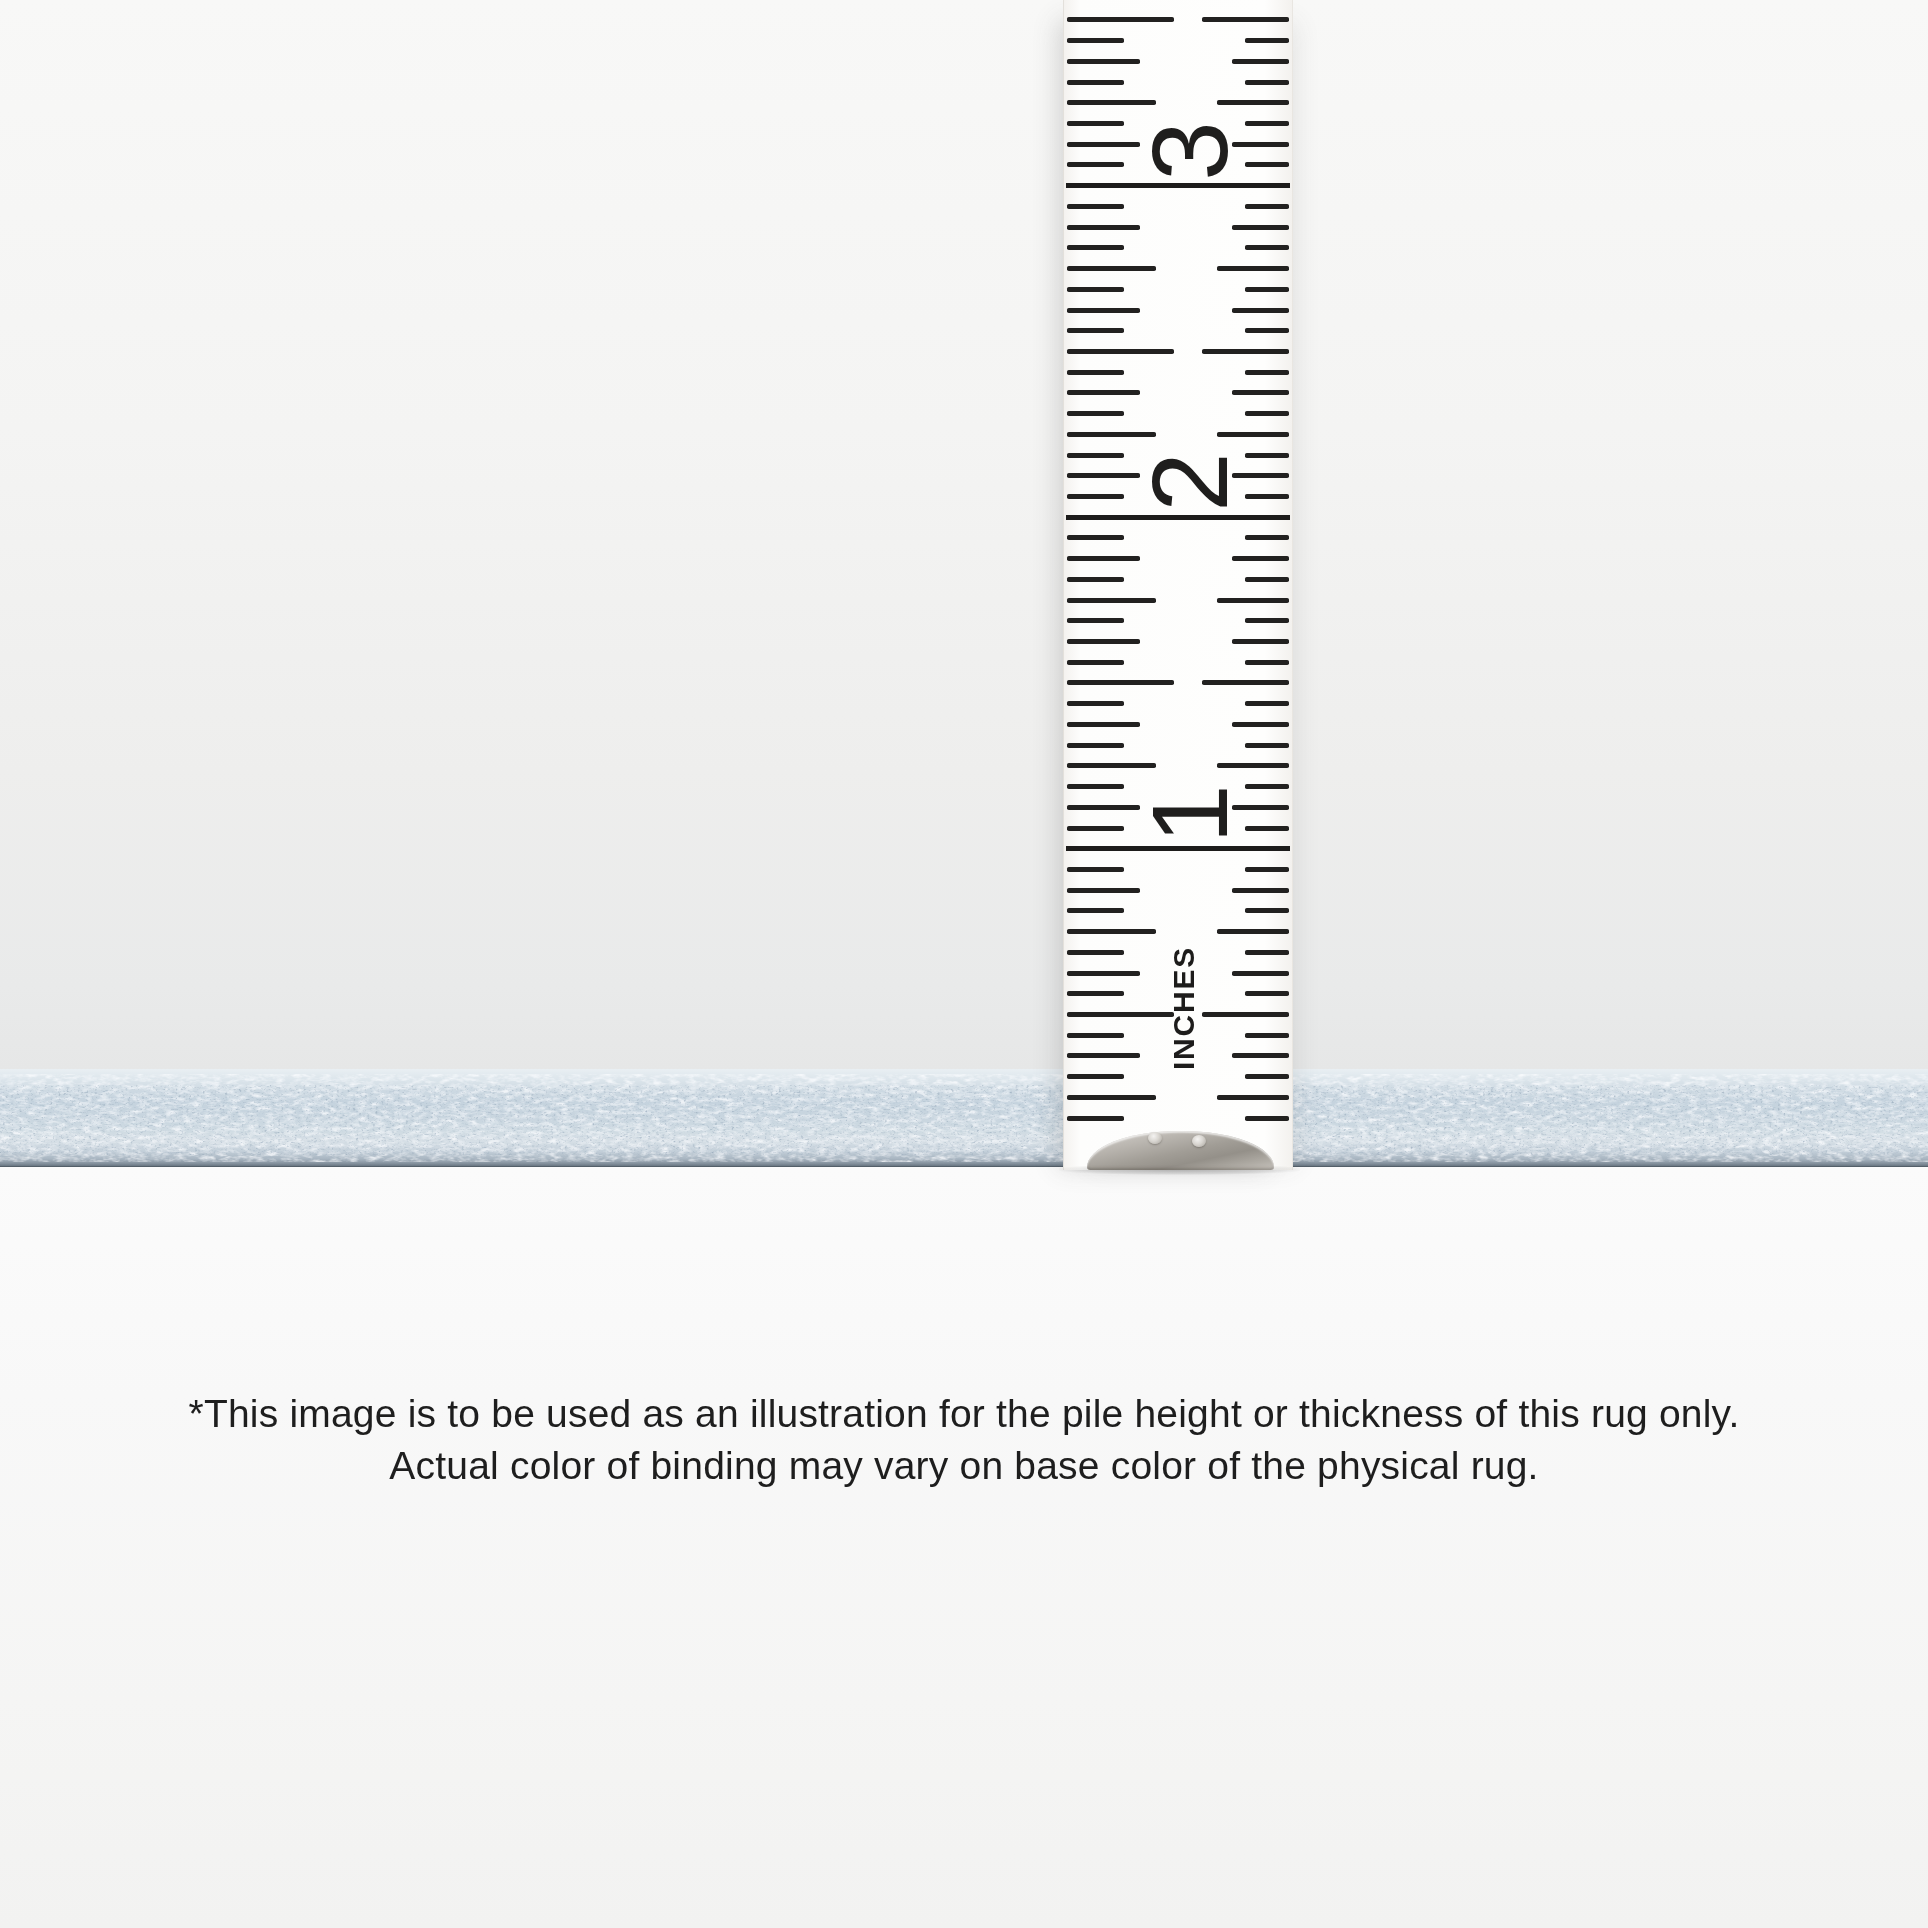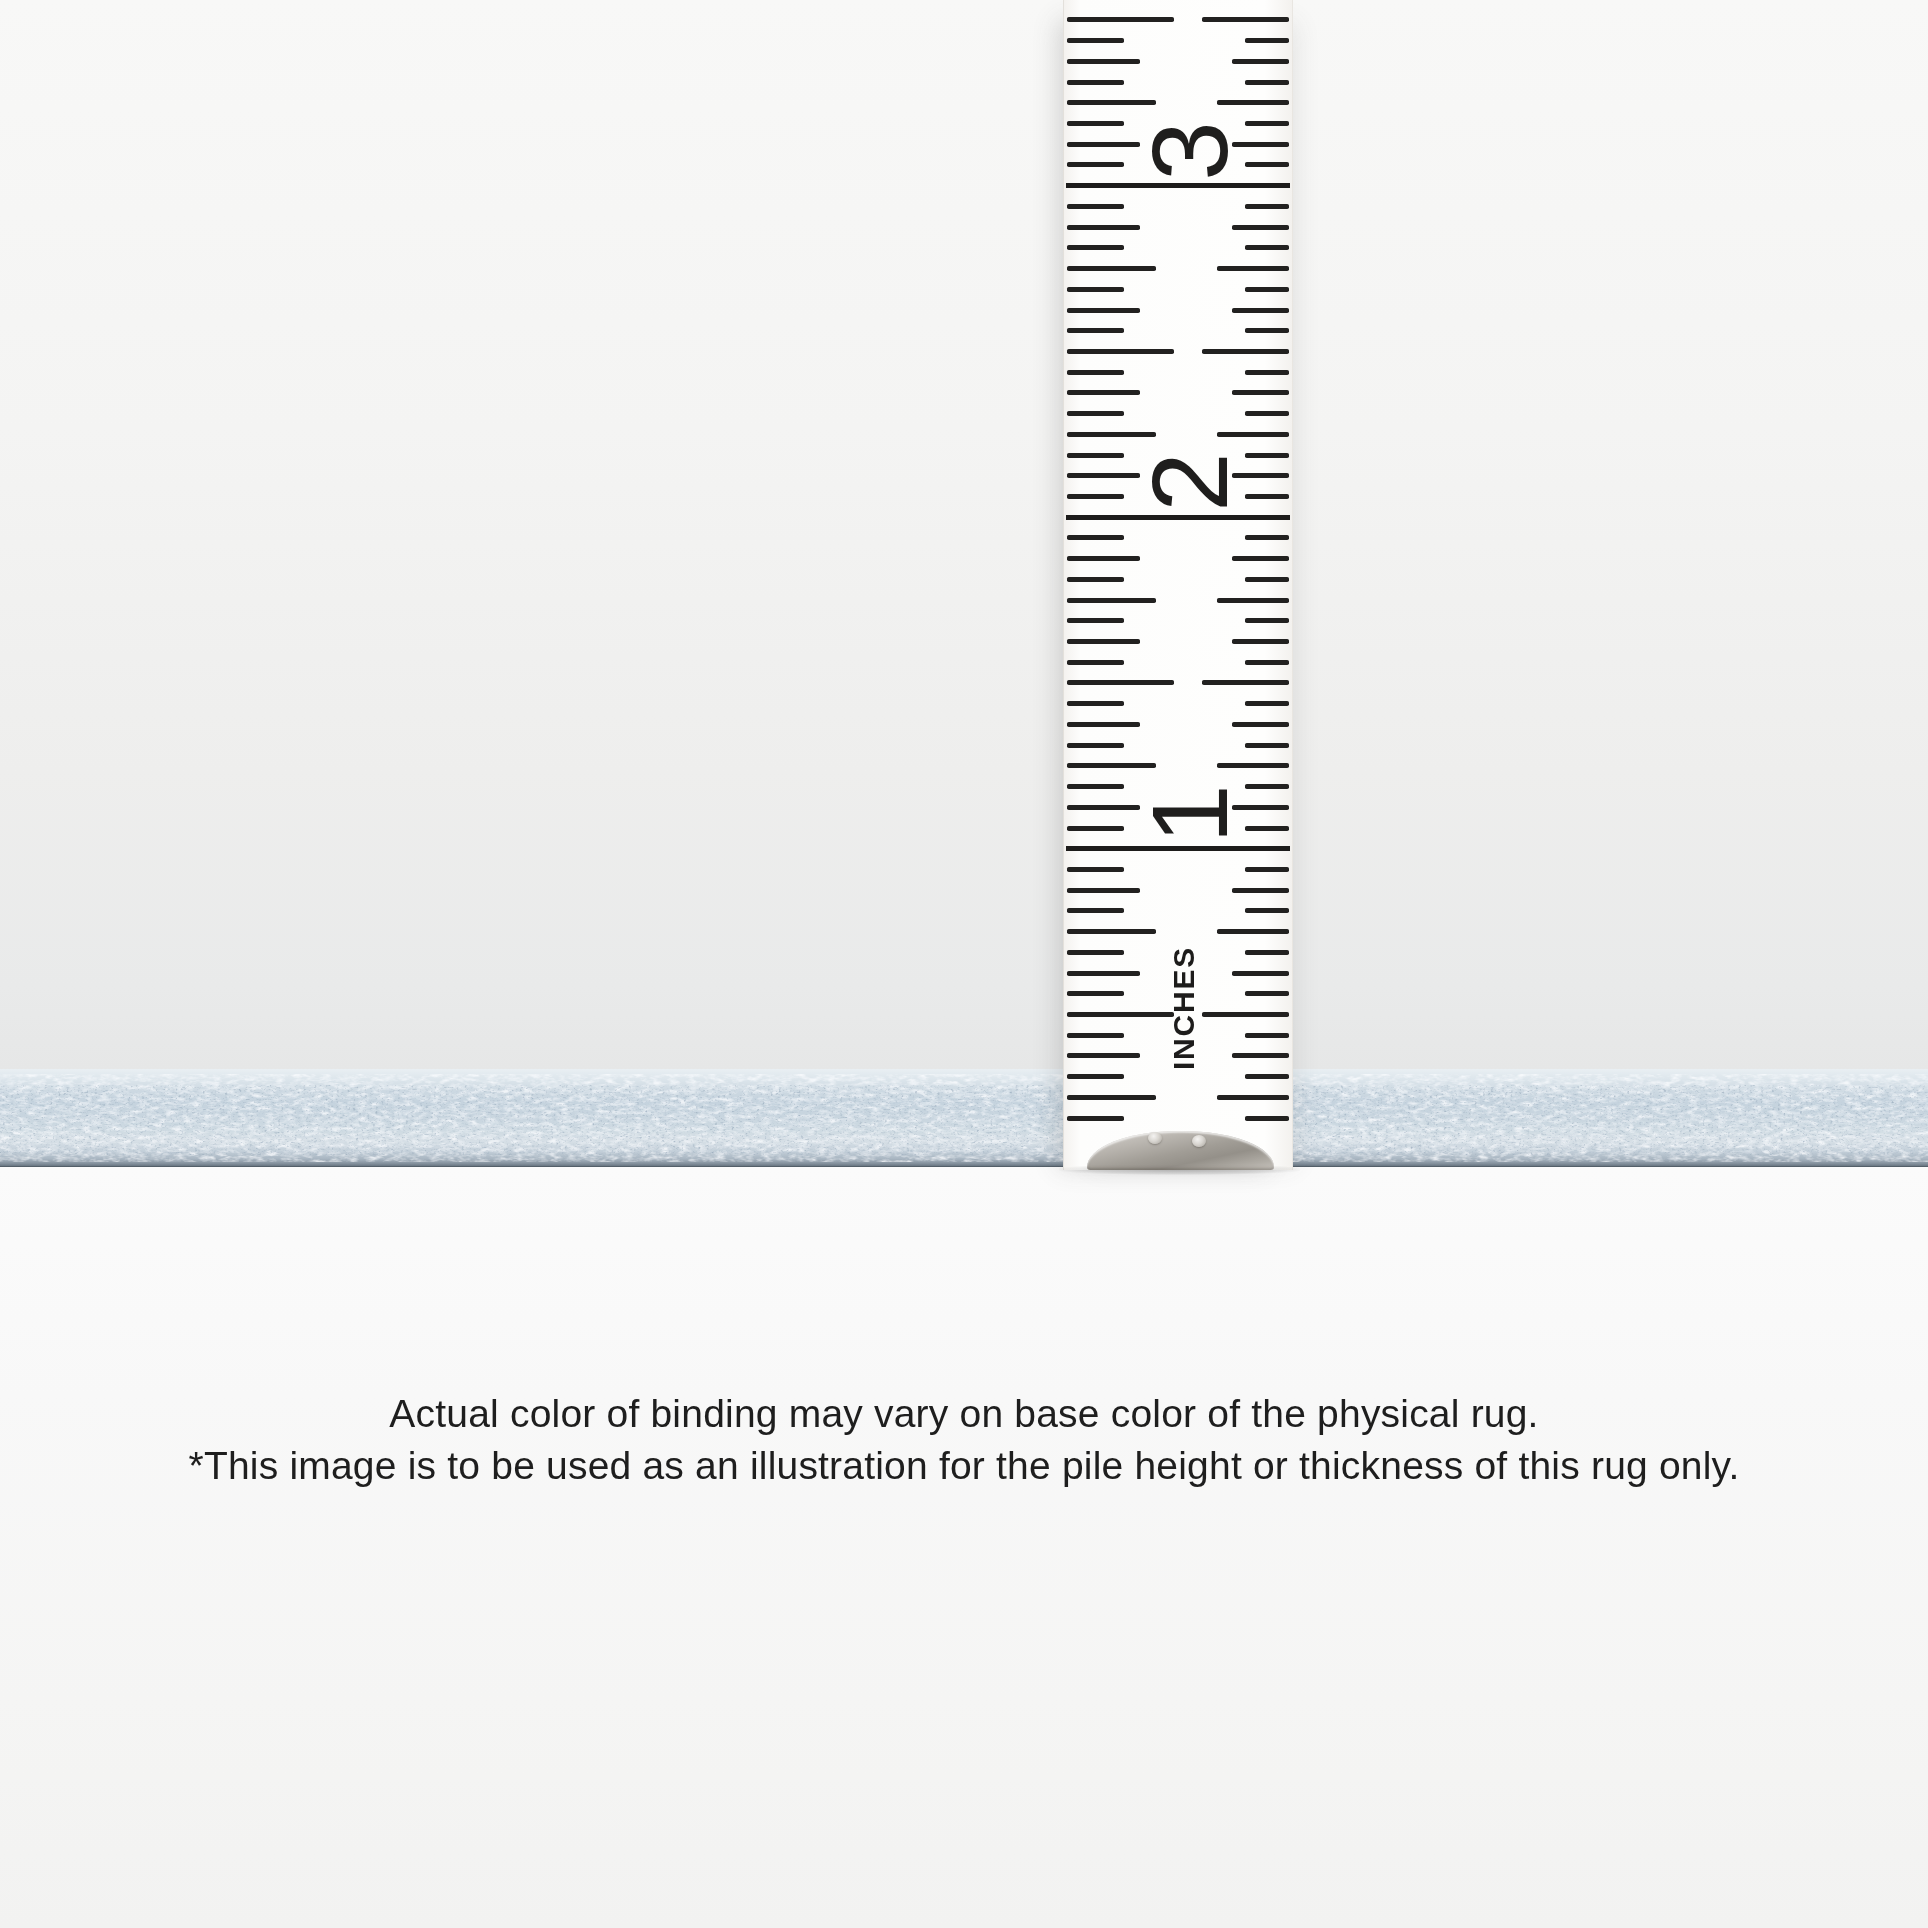--- a/index.html
+++ b/index.html
@@ -216,18 +216,18 @@
       </div>
     <div class="inches-label">INCHES</div>
     <div class="clip-shadow"></div>
     <div class="clip">
       <div class="rivet r1"></div>
       <div class="rivet r2"></div>
     </div>
   </div>
 
   <div class="disclaimer">
+    <div>*This image is to be used as an illustration for the pile height or thickness of this rug only.</div>
     <div>Actual color of binding may vary on base color of the physical rug.</div>
-    <div>*This image is to be used as an illustration for the pile height or thickness of this rug only.</div>
   </div>
 
 </div>
 
 
 </body></html>

